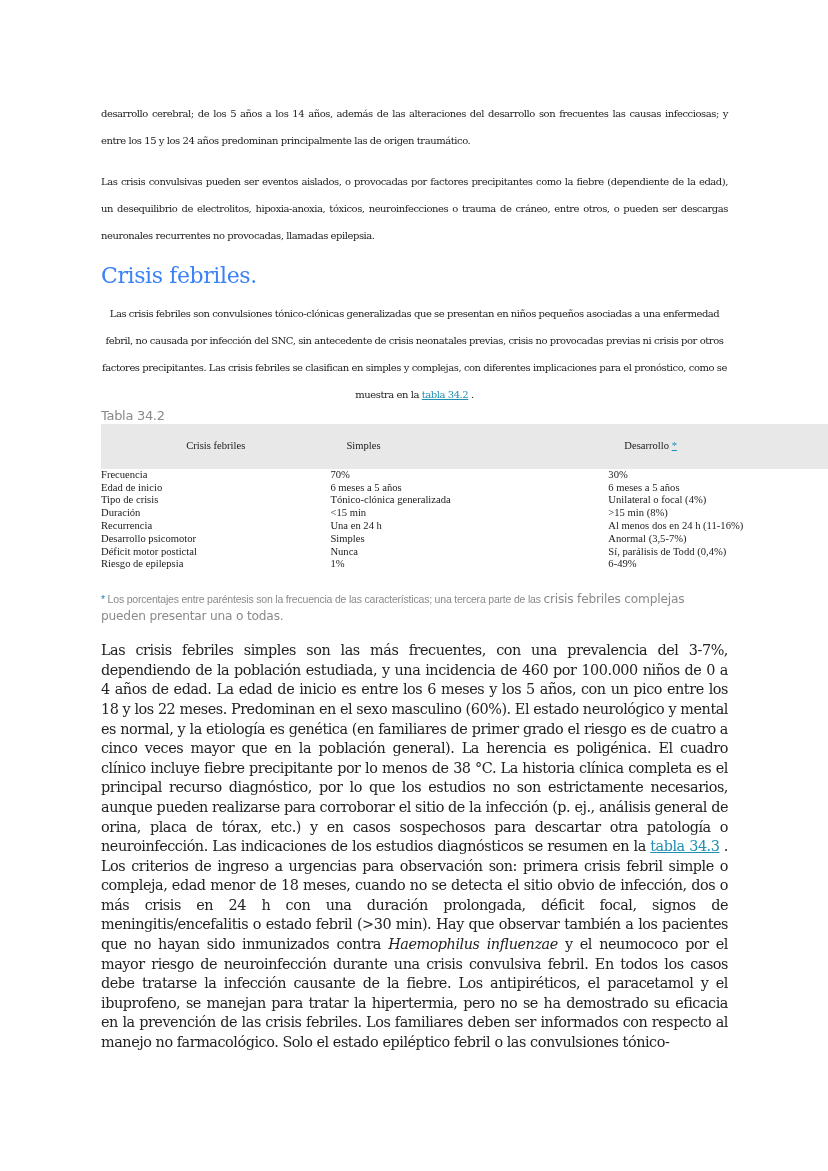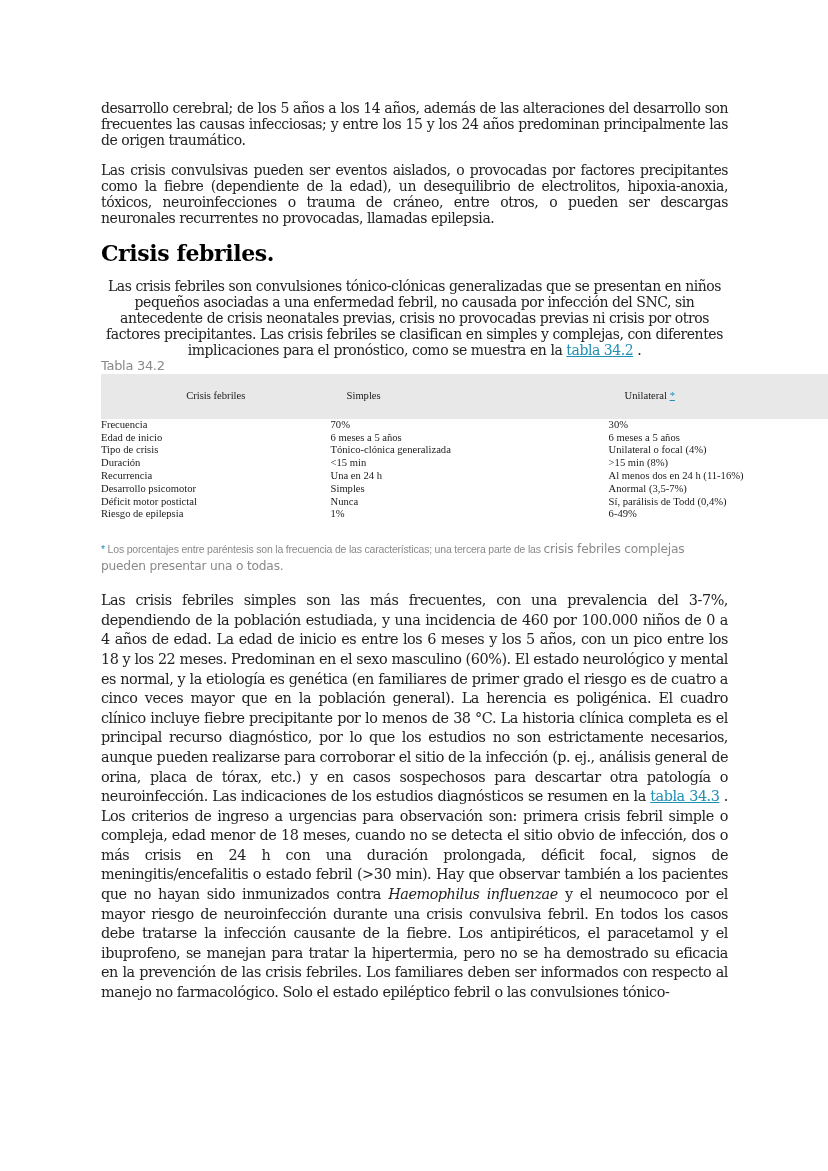--- a/index.html
+++ b/index.html
@@ -15,36 +15,36 @@
     color: #1f1f1f;
   }
   .page {
     position: absolute;
     left: 101px;
     top: 100px;
     width: 627px;
   }
   .para {
     font-family: "DejaVu Serif", serif;
-    font-size: 14px;
-    line-height: 16px;
+    font-size: 10px;
+    line-height: 27px;
     text-align: justify;
     margin: 0;
     letter-spacing: -0.45px;
     word-spacing: 0px;
     color: #222;
   }
   .para.p1 { margin-bottom: 14px; }
   .para.p2 { margin-bottom: 14px; }
   .heading {
     font-family: "DejaVu Serif", serif;
     font-size: 22px;
-    font-weight: bold;
+    font-weight: normal;
     margin: 6px 0 12px 0;
-    color: #000000;
+    color: #3b82f6;
     letter-spacing: -0.4px;
   }
   .para.p3 { margin-bottom: 0; text-align: center; }
   .link {
     color: #1f8fb3;
     text-decoration: underline;
     cursor: pointer;
   }
   .table-caption {
     font-family: "DejaVu Sans", sans-serif;
@@ -109,21 +109,21 @@
   <p class="para p3"><span>Las crisis febriles son convulsiones tónico-clónicas generalizadas que se presentan en niños pequeños asociadas a una enfermedad febril, no causada por infección del SNC, sin antecedente de crisis neonatales previas, crisis no provocadas previas ni crisis por otros factores precipitantes. Las crisis febriles se clasifican en simples y complejas, con diferentes implicaciones para el pronóstico, como se muestra en la </span><a class="link">tabla 34.2</a><span> .</span></p>
 
   <div class="table-caption">Tabla 34.2</div>
 
   <div class="table-wrap">
     <table class="data">
       <thead>
         <tr>
           <th class="c0">Crisis febriles</th>
           <th class="c1">Simples</th>
-          <th class="c2"><span>Unilateral</span> <a class="fn-link">*</a></th>
+          <th class="c2"><span>Desarrollo</span> <a class="fn-link">*</a></th>
         </tr>
       </thead>
       <tbody>
         <tr>
           <td>Frecuencia</td>
           <td>70%</td>
           <td>30%</td>
         </tr>
         <tr>
           <td>Edad de inicio</td>

